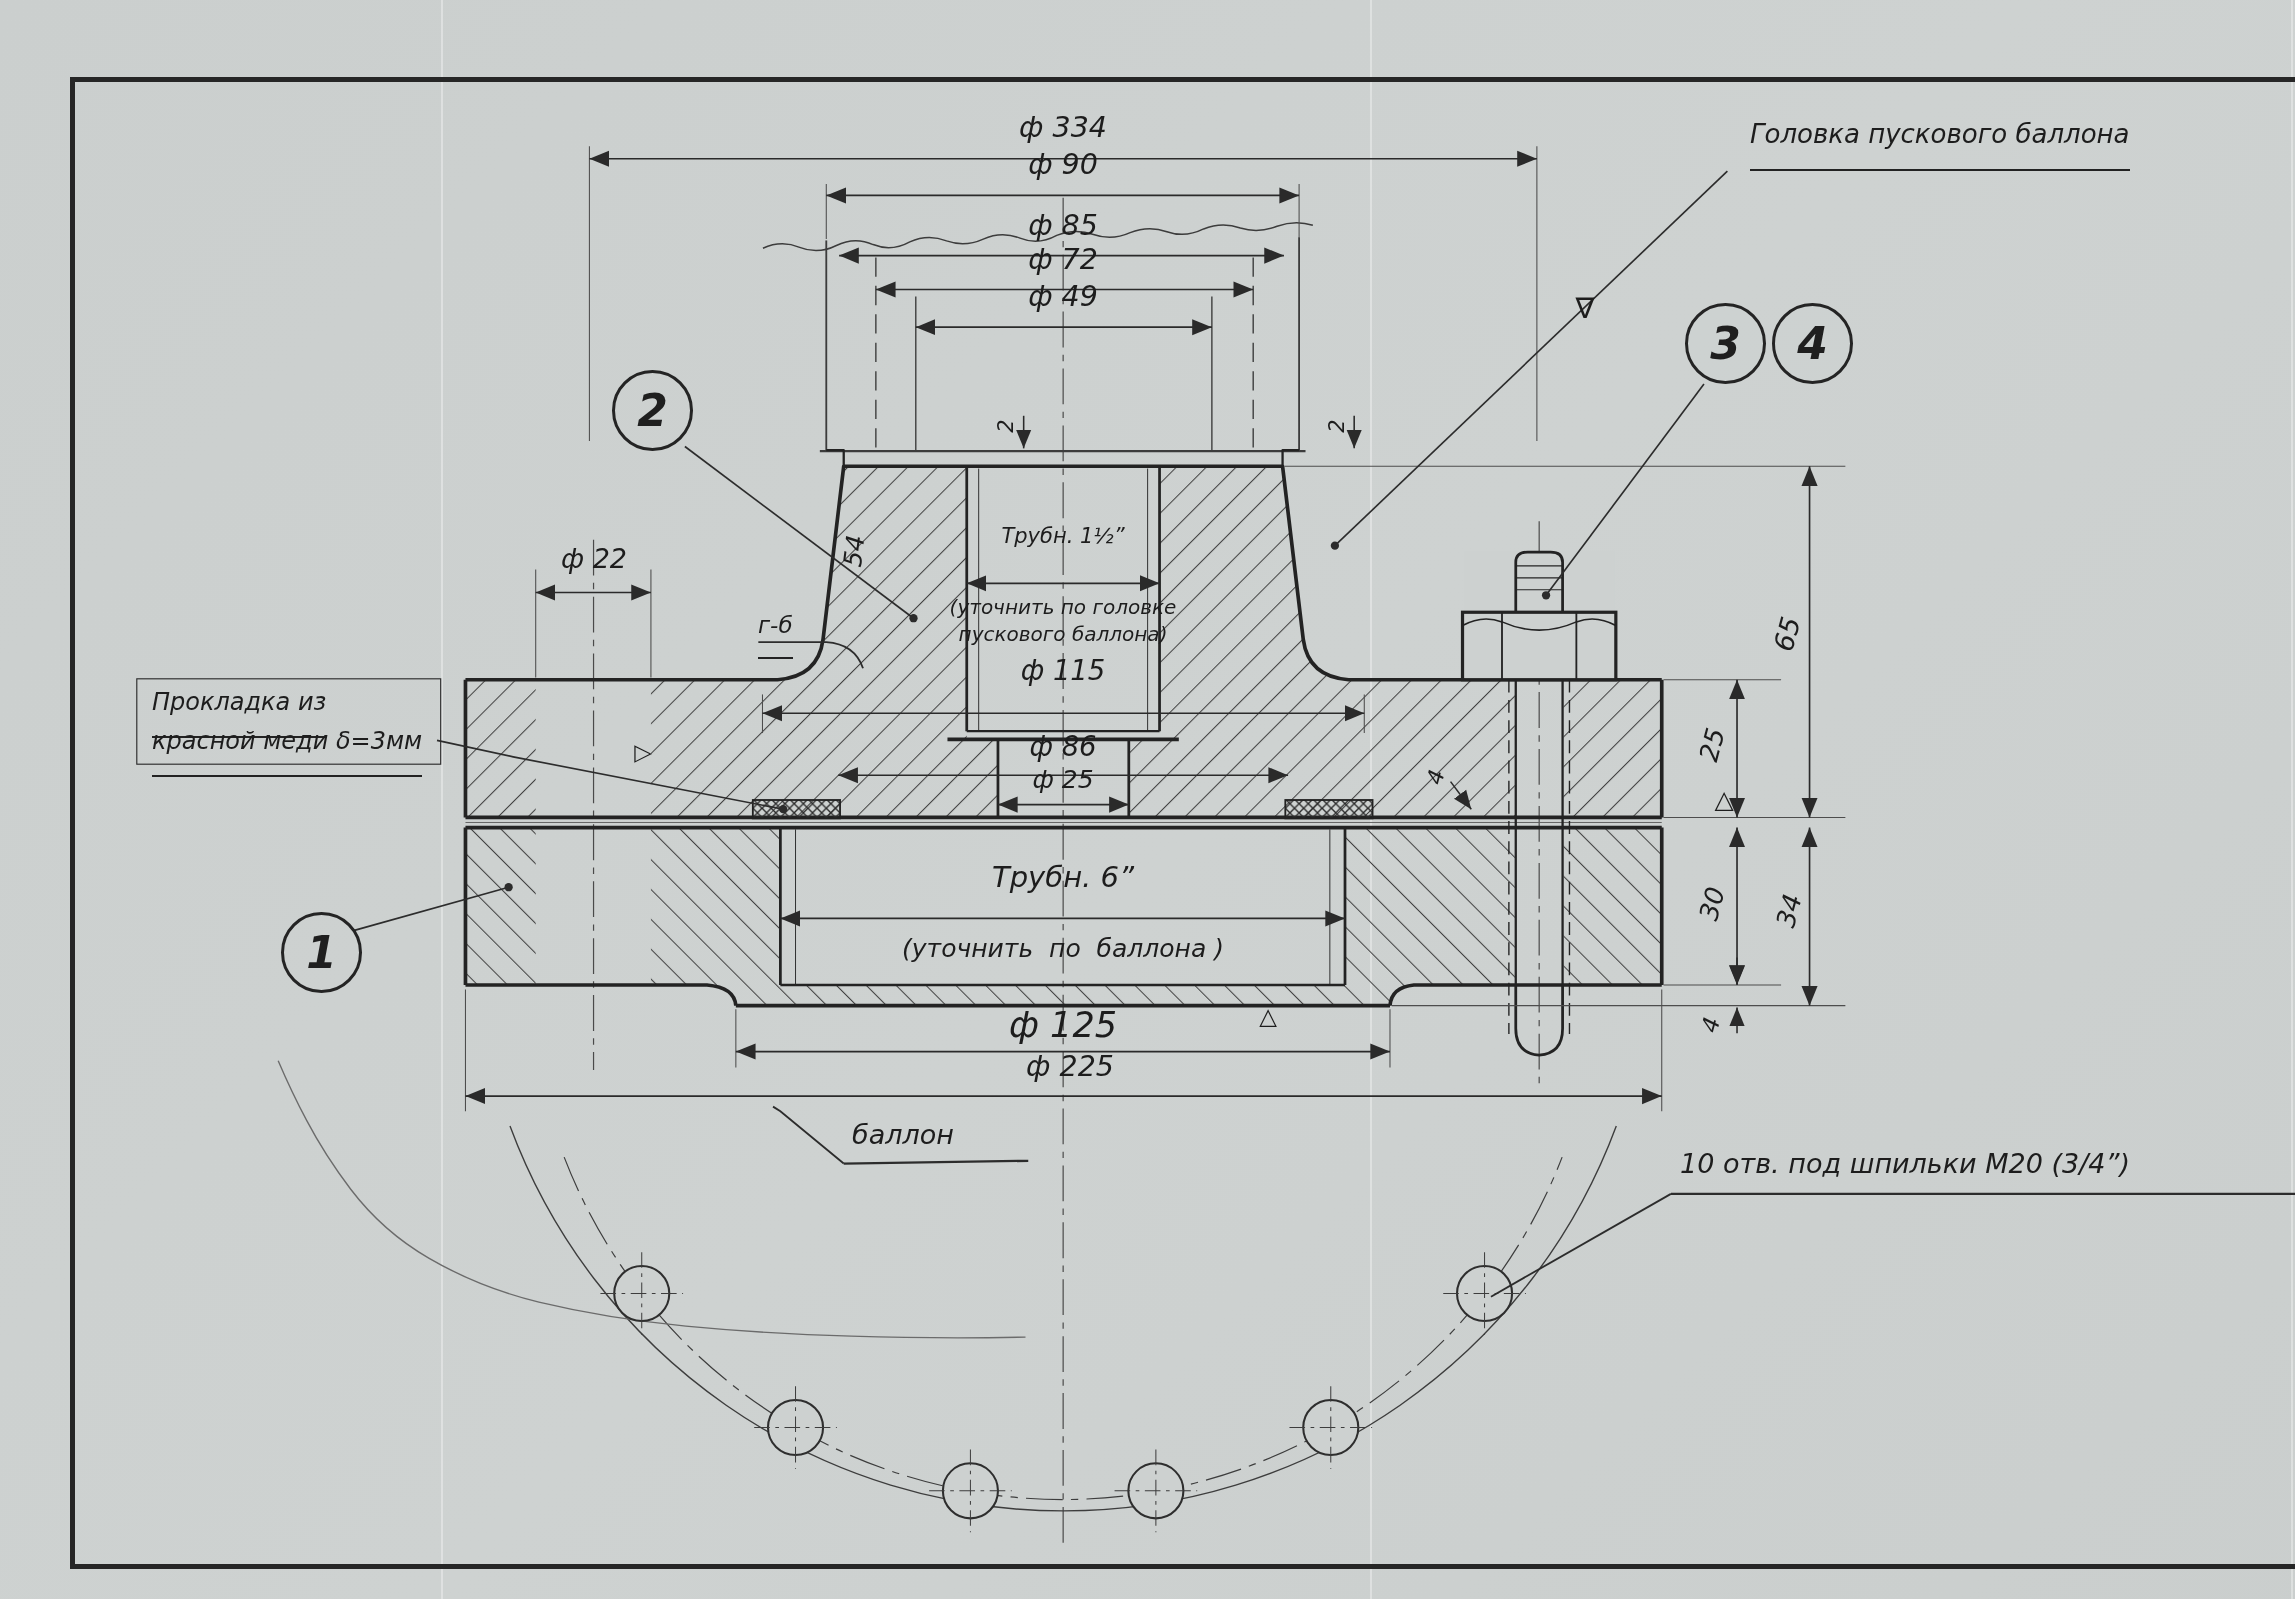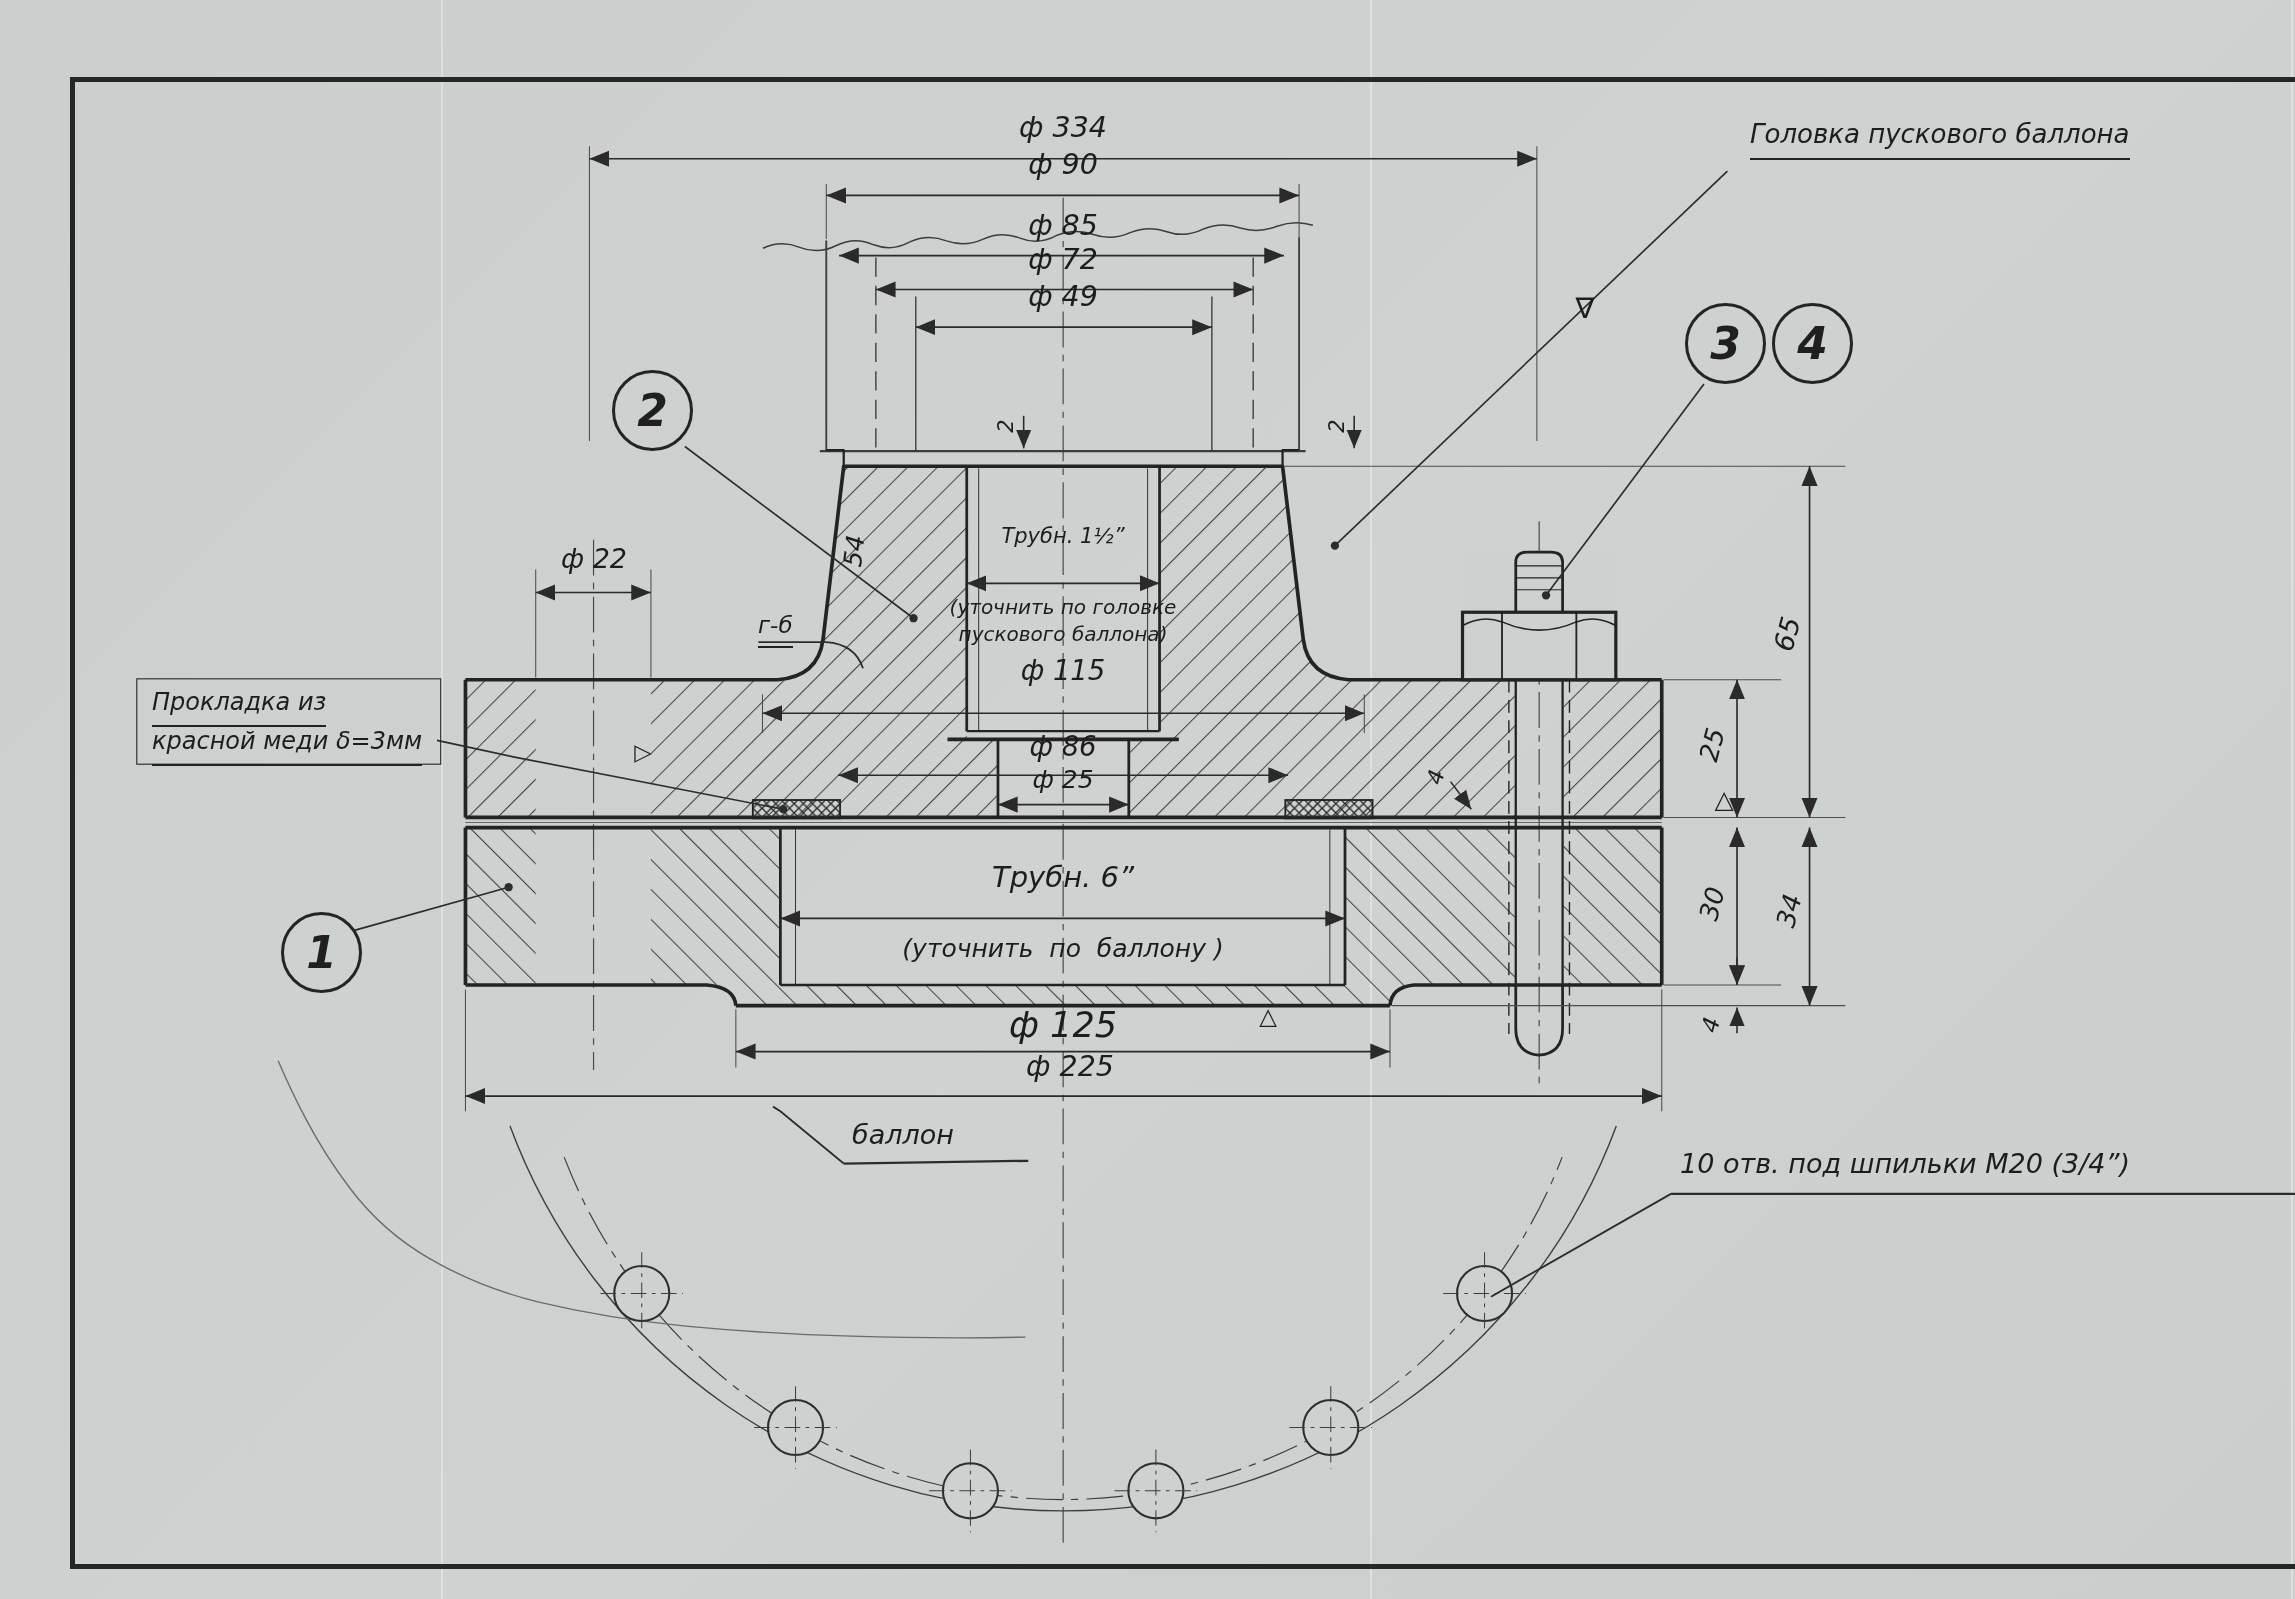--- a/index.html
+++ b/index.html
@@ -4,21 +4,21 @@
 <style>
   html,body{margin:0;padding:0;background:#c2c6c5;}
   #page{position:relative;width:3469px;height:1600px;overflow:hidden;
         background:linear-gradient(135deg,#cbcfce 0%,#ced2d1 40%,#c8cccb 100%);
         font-family:"DejaVu Sans",sans-serif;color:#1f1f1f;}
   #frame{position:absolute;left:70px;top:77px;width:3351px;height:1492px;
          border:5px solid #262626;box-sizing:border-box;}
   svg{position:absolute;left:0;top:0;}
   .lbl{position:absolute;font-style:italic;white-space:pre;color:#1d1d1d;line-height:1.15;}
   .c{transform:translate(-50%,-50%);text-align:center;}
-  .u{border-bottom:2.3px solid #222;padding-bottom:8px;}
+  .u{border-bottom:2.3px solid #222;padding-bottom:19px;}
   .rot{transform:translate(-50%,-50%) rotate(-75deg);}
   .rot90{transform:translate(-50%,-50%) rotate(-90deg);}
   .callout{position:absolute;width:81px;height:81px;border:3.7px solid #242424;border-radius:50%;
            box-sizing:border-box;display:flex;align-items:center;justify-content:center;
            font-size:44px;font-weight:bold;font-style:italic;background:rgba(205,209,208,.2);}
   .crease{position:absolute;top:0;width:2.3px;height:1600px;background:rgba(255,255,255,.35);}
 </style>
 </head>
 <body>
 
@@ -283,21 +283,21 @@
   <span class="lbl rot" style="left:1711px;top:1025px;font-size:23px">4</span>
   <span class="lbl rot" style="left:1436px;top:777px;font-size:22px">4</span>
   <span class="lbl rot90" style="left:1006px;top:426px;font-size:21px">2</span>
   <span class="lbl rot90" style="left:1337px;top:426px;font-size:21px">2</span>
   <span class="lbl" style="left:855px;top:551px;font-size:25px;transform:translate(-50%,-50%) rotate(-83deg)">54</span>
 
   <span class="lbl c" style="left:1063px;top:536px;font-size:21px">Трубн. 1½”</span>
   <span class="lbl c" style="left:1063px;top:607px;font-size:20px">(уточнить по головке</span>
   <span class="lbl c" style="left:1063px;top:634px;font-size:20px">пускового баллона)</span>
   <span class="lbl c" style="left:1063px;top:878px;font-size:29px">Трубн. 6”</span>
-  <span class="lbl c" style="left:1063px;top:949px;font-size:25px">(уточнить  по  баллону )</span>
+  <span class="lbl c" style="left:1063px;top:949px;font-size:25px">(уточнить  по  баллона )</span>
 
   <span class="lbl u" style="left:1750px;top:120px;font-size:26px">Головка пускового баллона</span>
   <span class="lbl u" style="left:152px;top:689px;font-size:24px">Прокладка из</span>
   <span class="lbl u" style="left:152px;top:728px;font-size:24px">красной меди δ=3мм</span>
   <span class="lbl" style="left:852px;top:1119px;font-size:27px">баллон</span>
   <span class="lbl" style="left:1680px;top:1148px;font-size:27px">10 отв. под шпильки М20 (3/4”)</span>
   <span class="lbl u" style="left:758px;top:612px;font-size:23px">г-б</span>
 
   <span class="lbl c" style="left:1585px;top:309px;font-size:28.5px;font-style:normal">∇</span>
   <span class="lbl c" style="left:1724px;top:800px;font-size:25px;font-style:normal">△</span>

